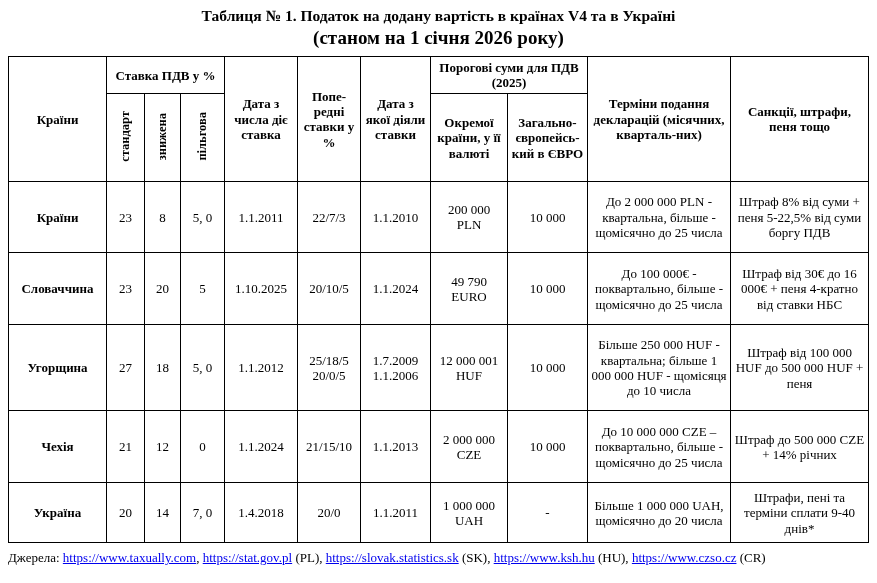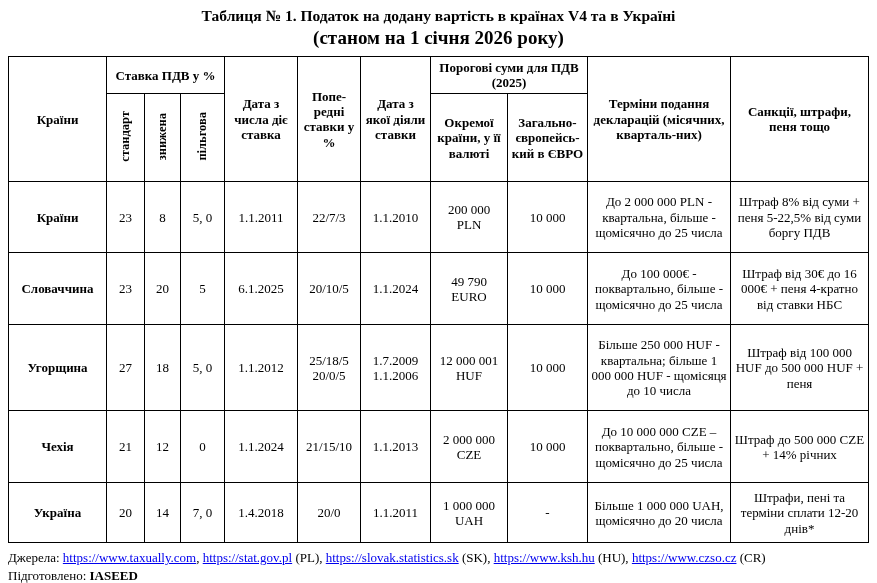--- a/index.html
+++ b/index.html
@@ -99,21 +99,21 @@
     <td>200 000 PLN</td>
     <td>10 000</td>
     <td>До 2 000 000 PLN - квартальна, більше - щомісячно до 25 числа</td>
     <td>Штраф 8% від суми + пеня 5-22,5% від суми боргу ПДВ</td>
   </tr>
   <tr class="r1">
     <td class="country">Словаччина</td>
     <td>23</td>
     <td>20</td>
     <td>5</td>
-    <td>6.1.2025</td>
+    <td>1.10.2025</td>
     <td class="pre">20/10/5</td>
     <td class="pre">1.1.2024</td>
     <td>49 790 EURO</td>
     <td>10 000</td>
     <td>До 100 000€ - поквартально, більше - щомісячно до 25 числа</td>
     <td>Штраф від 30€ до 16 000€ + пеня 4-кратно від ставки НБС</td>
   </tr>
   <tr class="r2">
     <td class="country">Угорщина</td>
     <td>27</td>
@@ -146,23 +146,22 @@
     <td class="country">Україна</td>
     <td>20</td>
     <td>14</td>
     <td>7, 0</td>
     <td>1.4.2018</td>
     <td class="pre">20/0</td>
     <td class="pre">1.1.2011</td>
     <td>1 000 000 UAH</td>
     <td>-</td>
     <td>Більше 1 000 000 UAH, щомісячно до 20 числа</td>
-    <td>Штрафи, пені та терміни сплати 12-20 днів*</td>
+    <td>Штрафи, пені та терміни сплати 9-40 днів*</td>
   </tr>
 </tbody>
   </table>
 
 <div class="footer">
   <div><span>Джерела:</span>
     <a>https://www.taxually.com</a><span>, </span><a>https://stat.gov.pl</a><span> (PL), </span><a>https://slovak.statistics.sk</a><span> (SK), </span><a>https://www.ksh.hu</a><span> (HU), </span><a>https://www.czso.cz</a><span> (CR)</span>
   </div>
-  <div class="prepared"><span>Підготовлено:</span> <b>IASEED</b></div>
 </div>
 
 </body></html>

